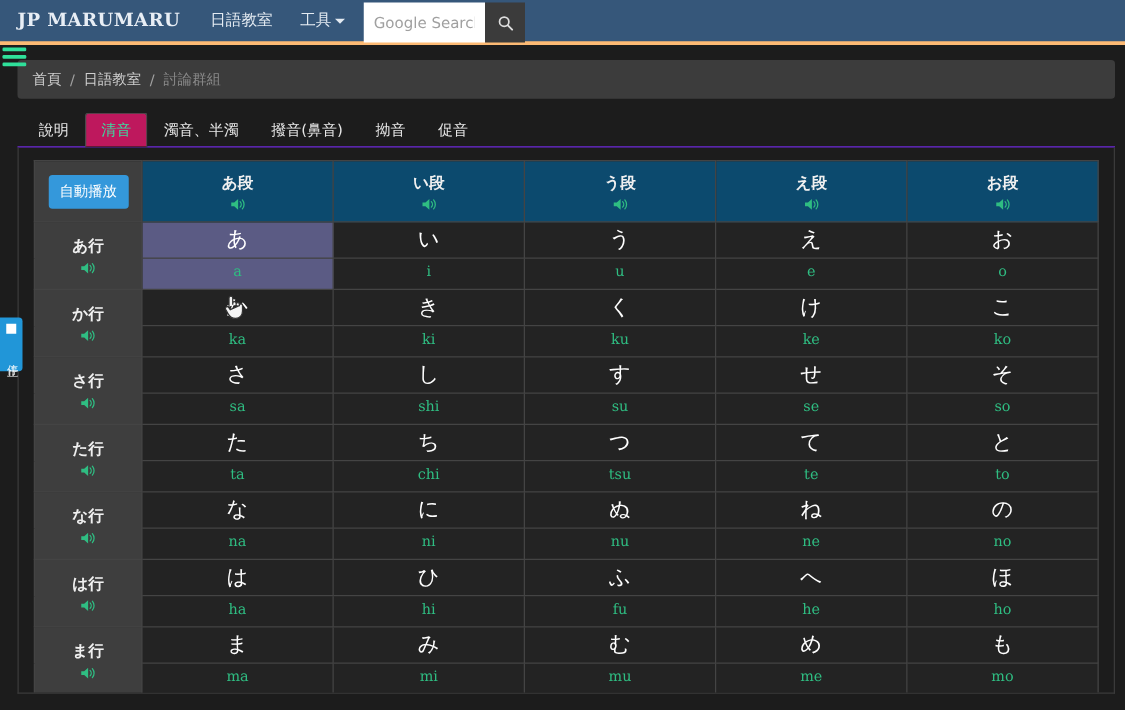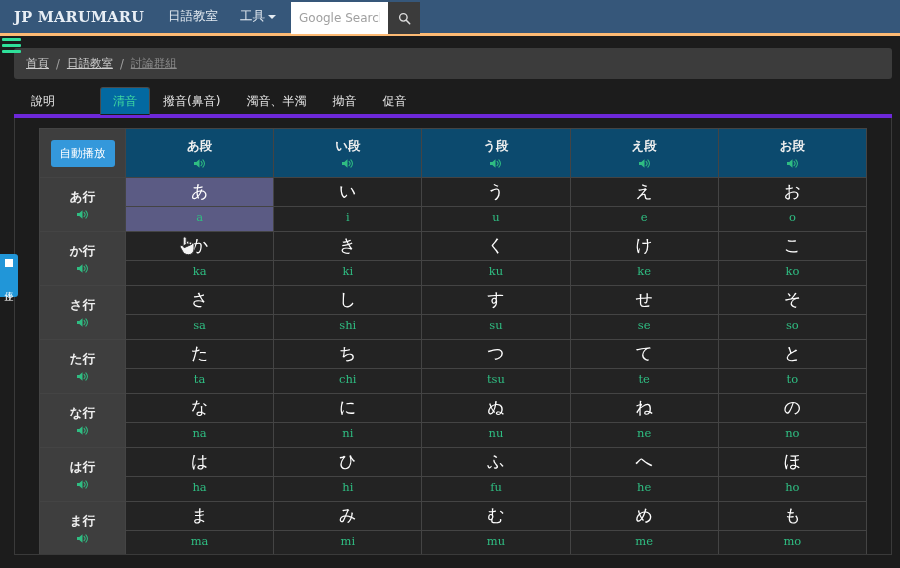--- a/index.html
+++ b/index.html
@@ -126,58 +126,57 @@
     background: #3c3c3c;
     color: #cfcfcf;
     font-size: 11.5px;
     padding: 8px 12px;
     border-radius: 3px;
     margin-bottom: 12px;
     display: flex;
     gap: 7px;
     align-items: center;
   }
-  .bc-item { cursor: pointer; color: #cfcfcf; text-decoration: underline; }
+  .bc-item { cursor: pointer; color: #cfcfcf; }
   .bc-item.muted { color: #8a8a8a; cursor: default; }
   .bc-sep { color: #a2a2a2; }
 
   
   .tabs {
     display: flex;
     align-items: flex-end;
-    border-bottom: 4px solid #6d28d9;
+    border-bottom: 1px solid #6d28d9;
     padding-left: 4px;
     height: 27px;
   }
   .tab {
     font-size: 12px;
     color: #e6e6e6;
     padding: 6px 12px;
     cursor: pointer;
     border: 1px solid transparent;
     border-bottom: none;
     line-height: 14px;
     white-space: nowrap;
   }
   .tab.active {
     color: #3fd9a0;
     border-color: #4a4a4a;
     border-bottom: 1px solid #1c1c1c;
     border-radius: 3px 3px 0 0;
     margin-bottom: -1px;
-    background: #0369a1;
-    margin-left: 32px;
+    background: #be185d;
   }
 
   
   .panel {
     border: 1px solid #3a3a3a;
     border-top: none;
     margin-top: 0;
-    padding: 10px 24px 0;
+    padding: 10px 12px 0;
     height: 437px;
     overflow: hidden;
   }
 
   
   table.kana {
     width: 100%;
     border-collapse: collapse;
     table-layout: fixed;
   }
@@ -296,22 +295,22 @@
     <span class="bc-item">首頁</span>
     <span class="bc-sep">/</span>
     <span class="bc-item">日語教室</span>
     <span class="bc-sep">/</span>
     <span class="bc-item muted">討論群組</span>
   </div>
 
   <div class="tabs">
     <div class="tab">說明</div>
     <div class="tab active">清音</div>
+    <div class="tab">濁音、半濁</div>
     <div class="tab">撥音(鼻音)</div>
-    <div class="tab">濁音、半濁</div>
     <div class="tab">拗音</div>
     <div class="tab">促音</div>
   </div>
 
   <div class="panel">
     <table class="kana">
       <thead>
         <tr>
           <th class="corner">
             <button class="autoplay-btn">自動播放</button>

